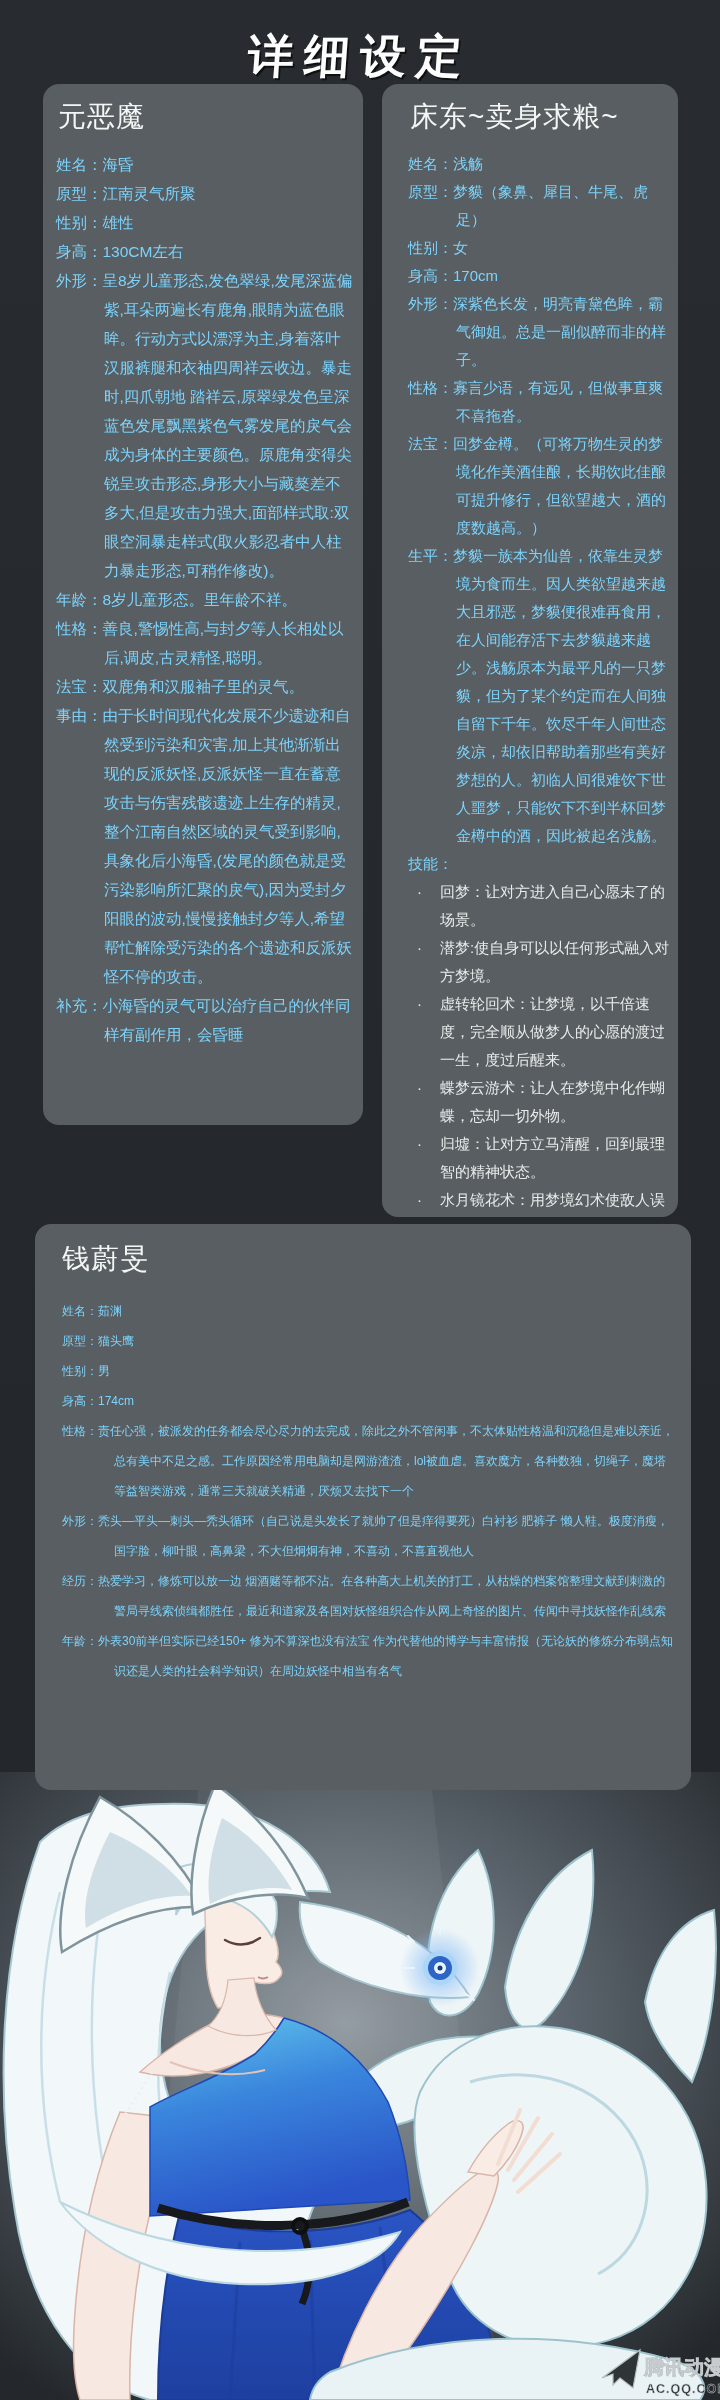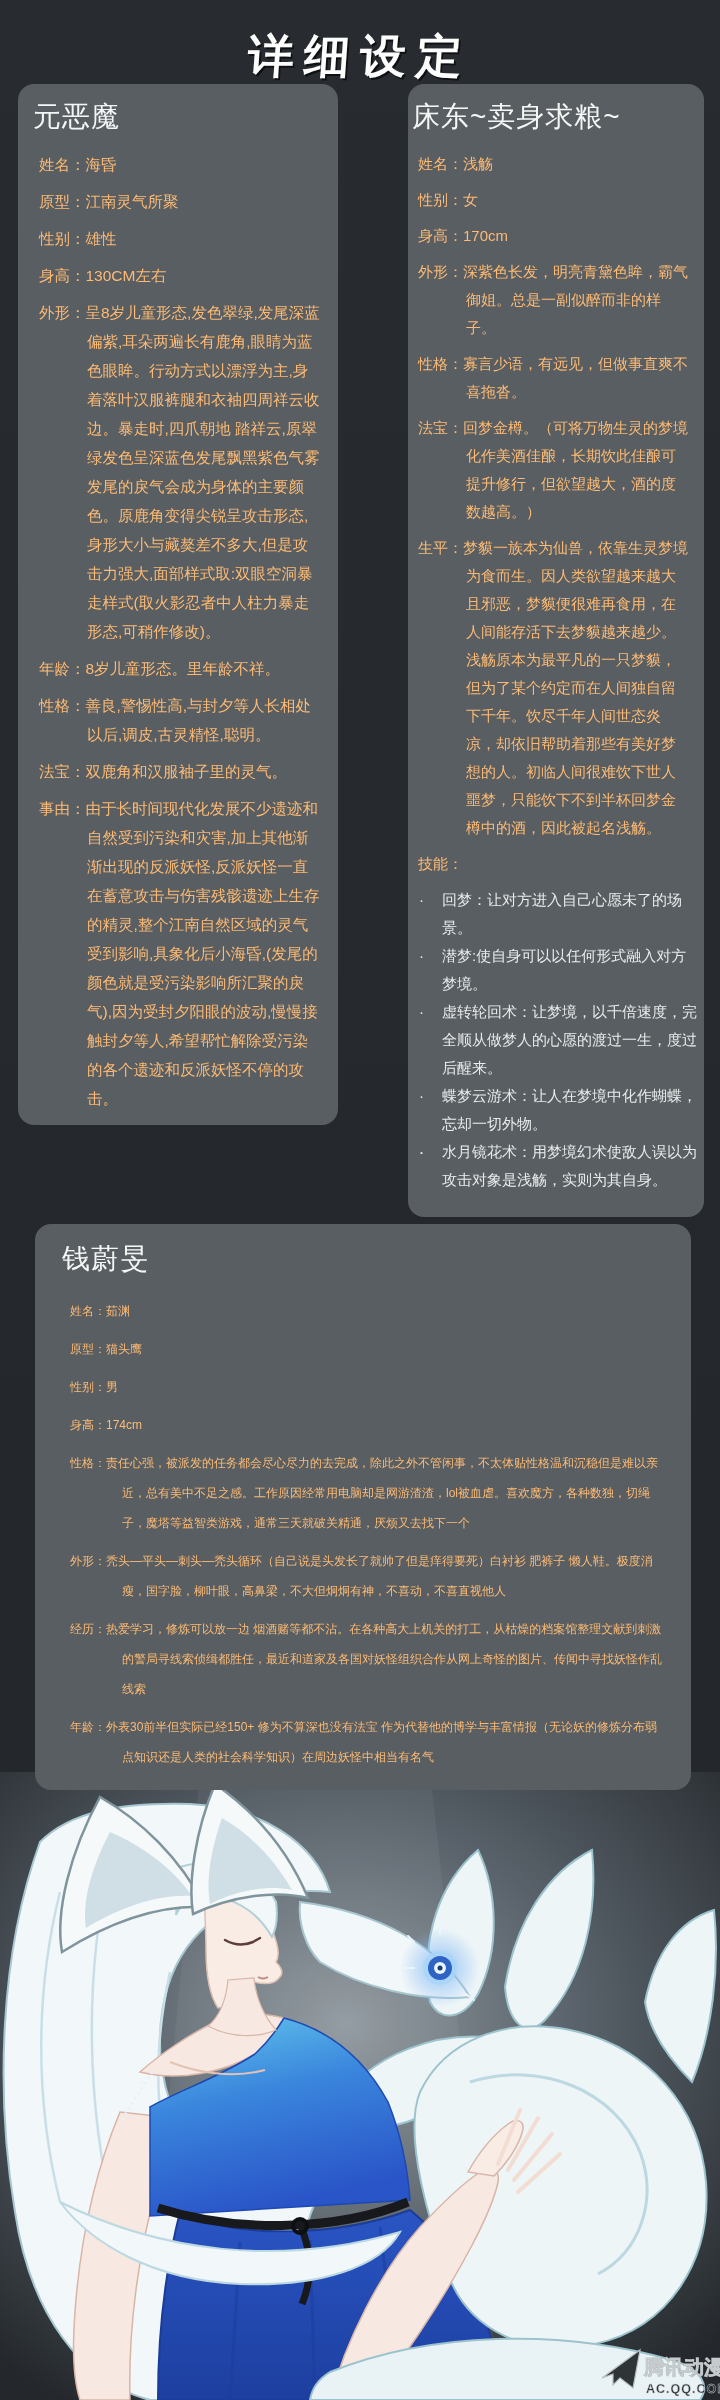--- a/index.html
+++ b/index.html
@@ -12,28 +12,28 @@
   .title{
     position:absolute;top:26px;left:0;width:100%;margin:0;
     text-align:center;font-size:46px;font-weight:900;letter-spacing:10px;
     color:#fdfdfd;transform:skewX(-4deg);
     text-shadow:2px 2px 0 #0e1012;
   }
   .panel{
     position:absolute;box-sizing:border-box;background:#585e62;border-radius:16px;
     overflow:hidden;
   }
-  #panel1{left:18px;top:84px;width:320px;height:1041px;padding:12px 8px 0 13px;}
-  #panel2{left:408px;top:84px;width:296px;height:1133px;padding:12px 6px 0 2px;}
+  #panel1{left:43px;top:84px;width:320px;height:1041px;padding:12px 8px 0 13px;}
+  #panel2{left:382px;top:84px;width:296px;height:1133px;padding:12px 6px 0 26px;}
   #panel3{left:35px;top:1224px;width:656px;height:566px;padding:14px 16px 0 27px;z-index:2;}
   .panel h2{
     margin:2px 0 14px 2px;font-size:28px;font-weight:400;color:#f4f6f6;letter-spacing:1px;
   }
   #panel3 h2{margin:2px 0 18px 0;}
-  .row{margin:8px;padding-left:48px;text-indent:-48px;font-size:15.5px;line-height:29px;color:#fdba74;}
+  .row{margin:0;padding-left:48px;text-indent:-48px;font-size:15.5px;line-height:29px;color:#7dd3fc;}
   #panel2 .row{font-size:15px;line-height:28px;}
   .row.ps{padding-left:30px;text-indent:-30px;}
   #panel3 .row{font-size:12px;line-height:30px;padding-left:52px;text-indent:-52px;}
   .skills{list-style:none;margin:0;padding:0;}
   .skills li{position:relative;padding-left:32px;font-size:15px;line-height:28px;}
   .skills .bullet{position:absolute;left:9px;top:0;}
   .illustration{position:absolute;left:0;top:1772px;width:720px;height:628px;z-index:1;}
 </style>
 </head>
 <body>
@@ -57,35 +57,36 @@
         <p class="row"><span class="lbl">事由：</span><span class="val">由于长时间现代化发展不少遗迹和自然受到污染和灾害,加上其他渐渐出现的反派妖怪,反派妖怪一直在蓄意攻击与伤害残骸遗迹上生存的精灵,整个江南自然区域的灵气受到影响,具象化后小海昏,(发尾的颜色就是受污染影响所汇聚的戾气),因为受封夕阳眼的波动,慢慢接触封夕等人,希望帮忙解除受污染的各个遗迹和反派妖怪不停的攻击。</span></p>
         <p class="row"><span class="lbl">补充：</span><span class="val">小海昏的灵气可以治疗自己的伙伴同样有副作用，会昏睡</span></p>
       </div>
   </section>
 
   <section class="panel" id="panel2">
     <h2>床东~卖身求粮~</h2>
     <div class="rows">
 
     <p class="row"><span class="lbl">姓名：</span><span class="val">浅觞</span></p>
+        <p class="row"><span class="lbl">原型：</span><span class="val">梦貘（象鼻、犀目、牛尾、虎足）</span></p>
         <p class="row"><span class="lbl">性别：</span><span class="val">女</span></p>
         <p class="row"><span class="lbl">身高：</span><span class="val">170cm</span></p>
         <p class="row"><span class="lbl">外形：</span><span class="val">深紫色长发，明亮青黛色眸，霸气御姐。总是一副似醉而非的样子。</span></p>
         <p class="row"><span class="lbl">性格：</span><span class="val">寡言少语，有远见，但做事直爽不喜拖沓。</span></p>
         <p class="row"><span class="lbl">法宝：</span><span class="val">回梦金樽。（可将万物生灵的梦境化作美酒佳酿，长期饮此佳酿可提升修行，但欲望越大，酒的度数越高。）</span></p>
         <p class="row"><span class="lbl">生平：</span><span class="val">梦貘一族本为仙兽，依靠生灵梦境为食而生。因人类欲望越来越大且邪恶，梦貘便很难再食用，在人间能存活下去梦貘越来越少。浅觞原本为最平凡的一只梦貘，但为了某个约定而在人间独自留下千年。饮尽千年人间世态炎凉，却依旧帮助着那些有美好梦想的人。初临人间很难饮下世人噩梦，只能饮下不到半杯回梦金樽中的酒，因此被起名浅觞。</span></p>
         <p class="row"><span class="lbl">技能：</span><span class="val"></span></p>
       </div>
     <ul class="skills">
 
     <li><span class="bullet">·</span><span class="skill-text">回梦：让对方进入自己心愿未了的场景。</span></li>
         <li><span class="bullet">·</span><span class="skill-text">潜梦:使自身可以以任何形式融入对方梦境。</span></li>
         <li><span class="bullet">·</span><span class="skill-text">虚转轮回术：让梦境，以千倍速度，完全顺从做梦人的心愿的渡过一生，度过后醒来。</span></li>
         <li><span class="bullet">·</span><span class="skill-text">蝶梦云游术：让人在梦境中化作蝴蝶，忘却一切外物。</span></li>
-        <li><span class="bullet">·</span></li>
+        <li><span class="bullet">·</span><span class="skill-text">归墟：让对方立马清醒，回到最理智的精神状态。</span></li>
         <li><span class="bullet">·</span><span class="skill-text">水月镜花术：用梦境幻术使敌人误以为攻击对象是浅觞，实则为其自身。</span></li>
       </ul>
   </section>
 
   <section class="panel" id="panel3">
     <h2>钱蔚旻</h2>
     <div class="rows">
 
     <p class="row"><span class="lbl">姓名：</span><span class="val">茹渊</span></p>
         <p class="row"><span class="lbl">原型：</span><span class="val">猫头鹰</span></p>

